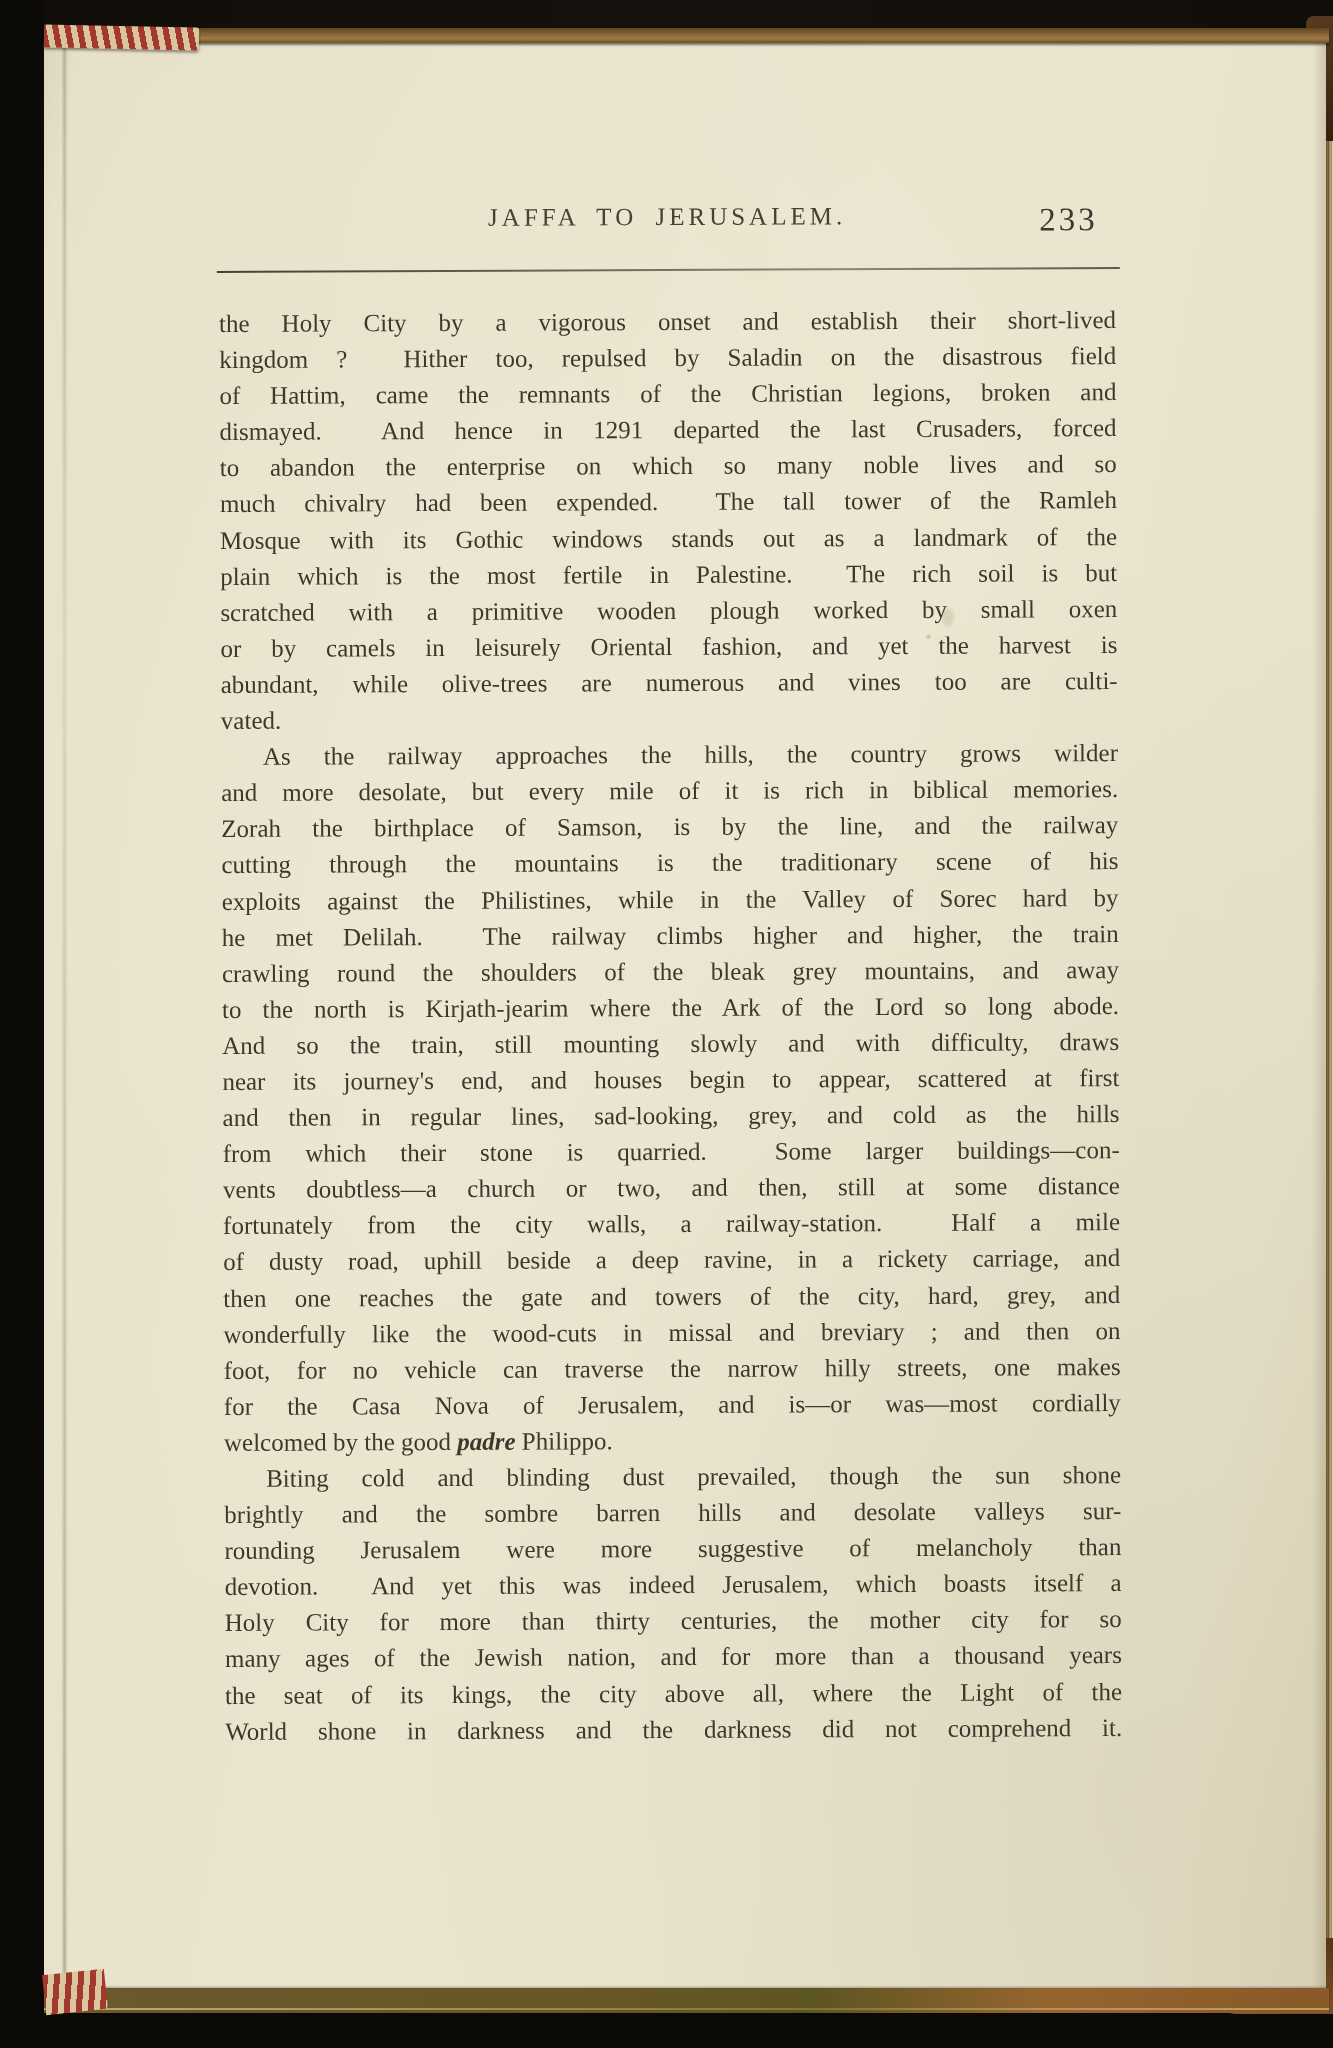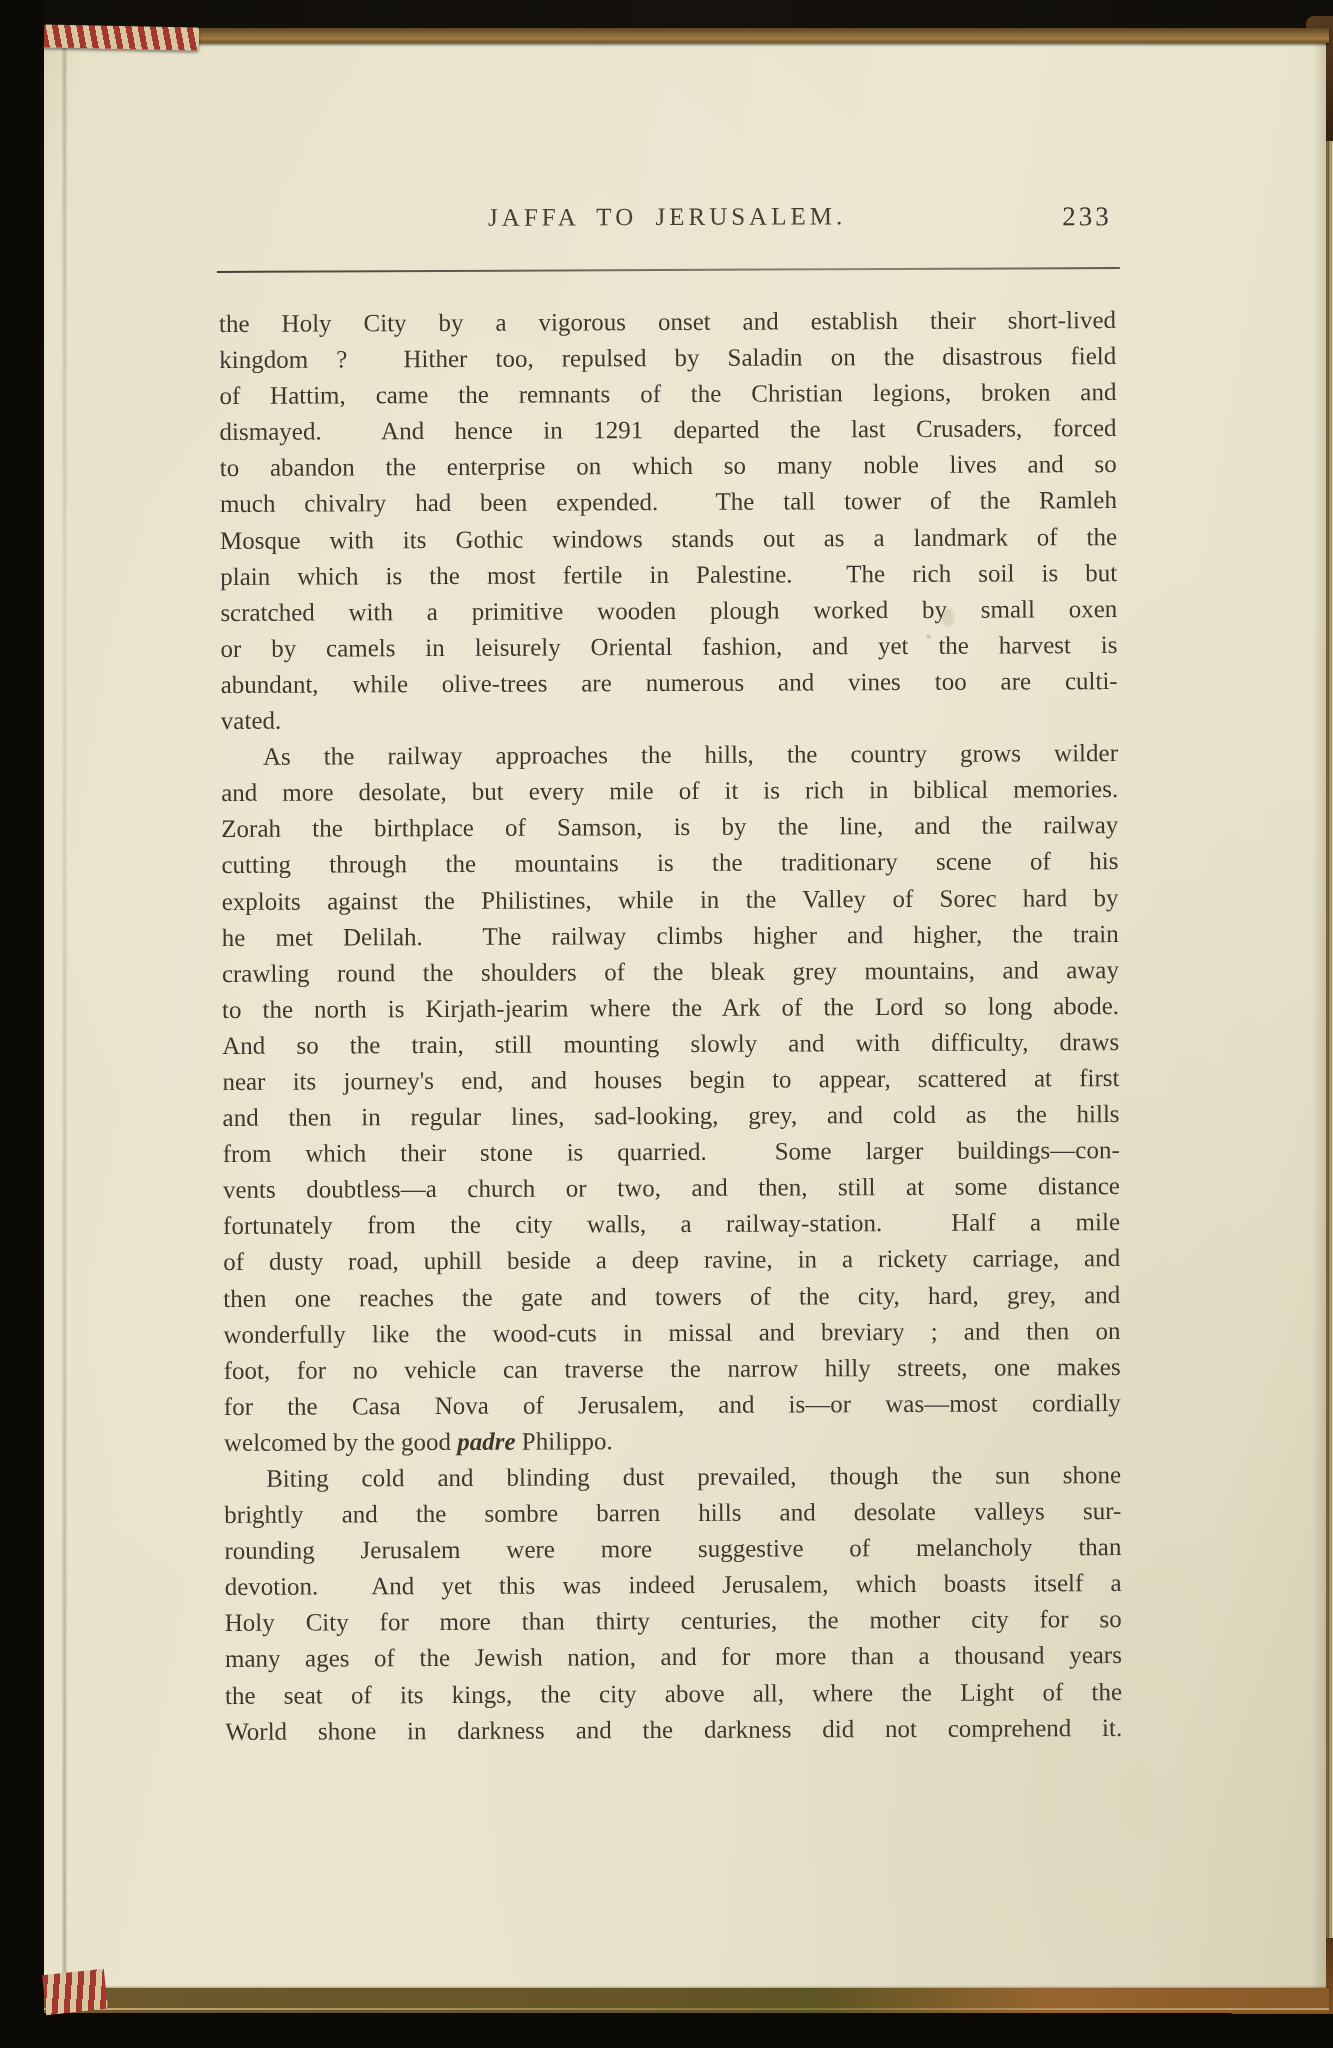--- a/index.html
+++ b/index.html
@@ -91,22 +91,22 @@
     transform: rotate(-0.25deg);
     color: #3d382d;
   }
   .head-row { position: absolute; left: 0; top: 161px; width: 100%; height: 40px; }
   .running-head {
     text-align: center;
     font-size: 25px; letter-spacing: 4px; word-spacing: 8px;
     color: #474135;
   }
   .page-number {
-    position: absolute; right: 4px; top: 0;
-    font-size: 27px; letter-spacing: 3px; color: #3d382d;
+    position: absolute; right: 18px; top: 0;
+    font-size: 33px; letter-spacing: 3px; color: #3d382d;
   }
   .head-rule {
     position: absolute; left: -2px; top: 227px; width: 903px; height: 2px;
     background: linear-gradient(90deg, rgba(60,54,44,.95), rgba(60,54,44,.55) 70%, rgba(60,54,44,.8));
   }
   .body-text {
     position: absolute; left: 0; top: 262px; width: 897px;
     font-size: 25px; line-height: 36.1px;
     color: #3d382d;
   }

